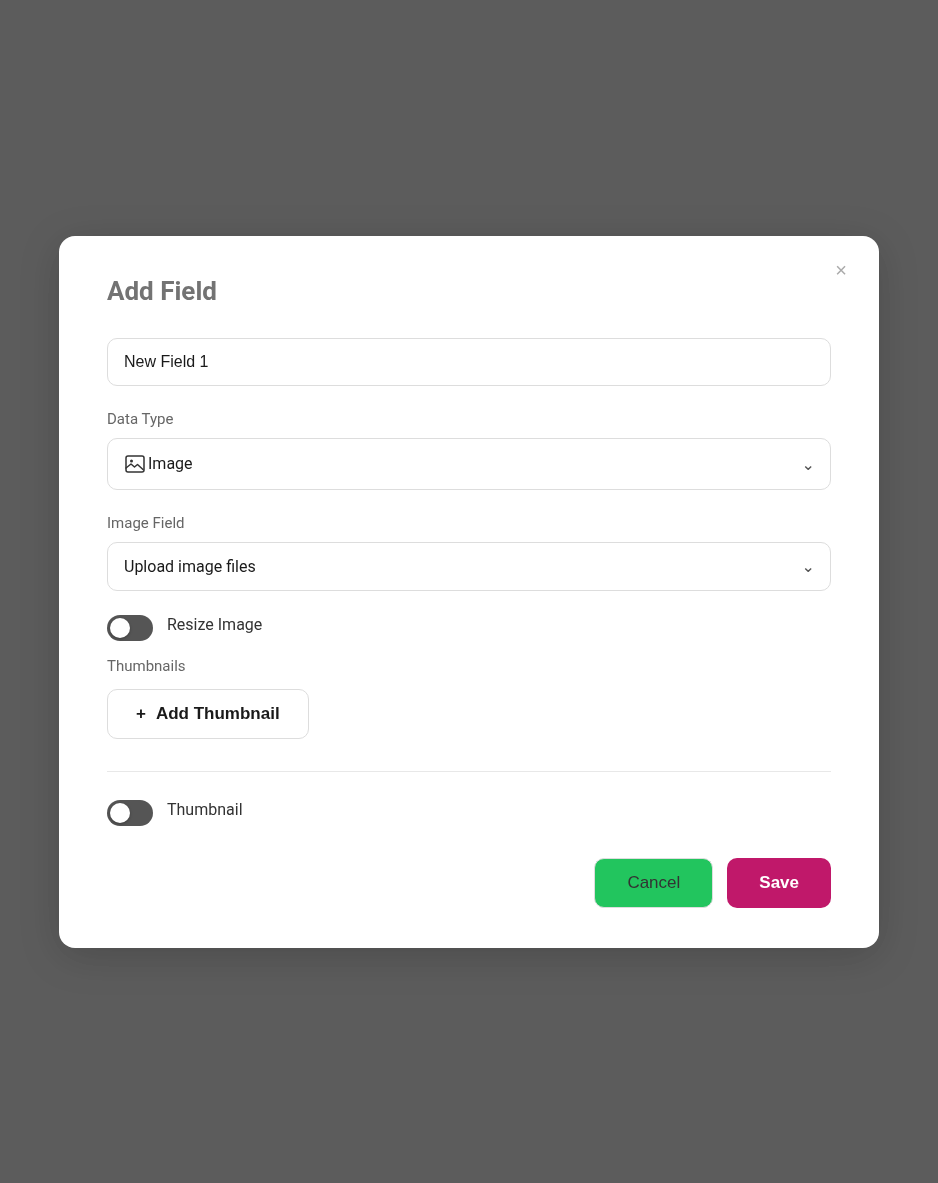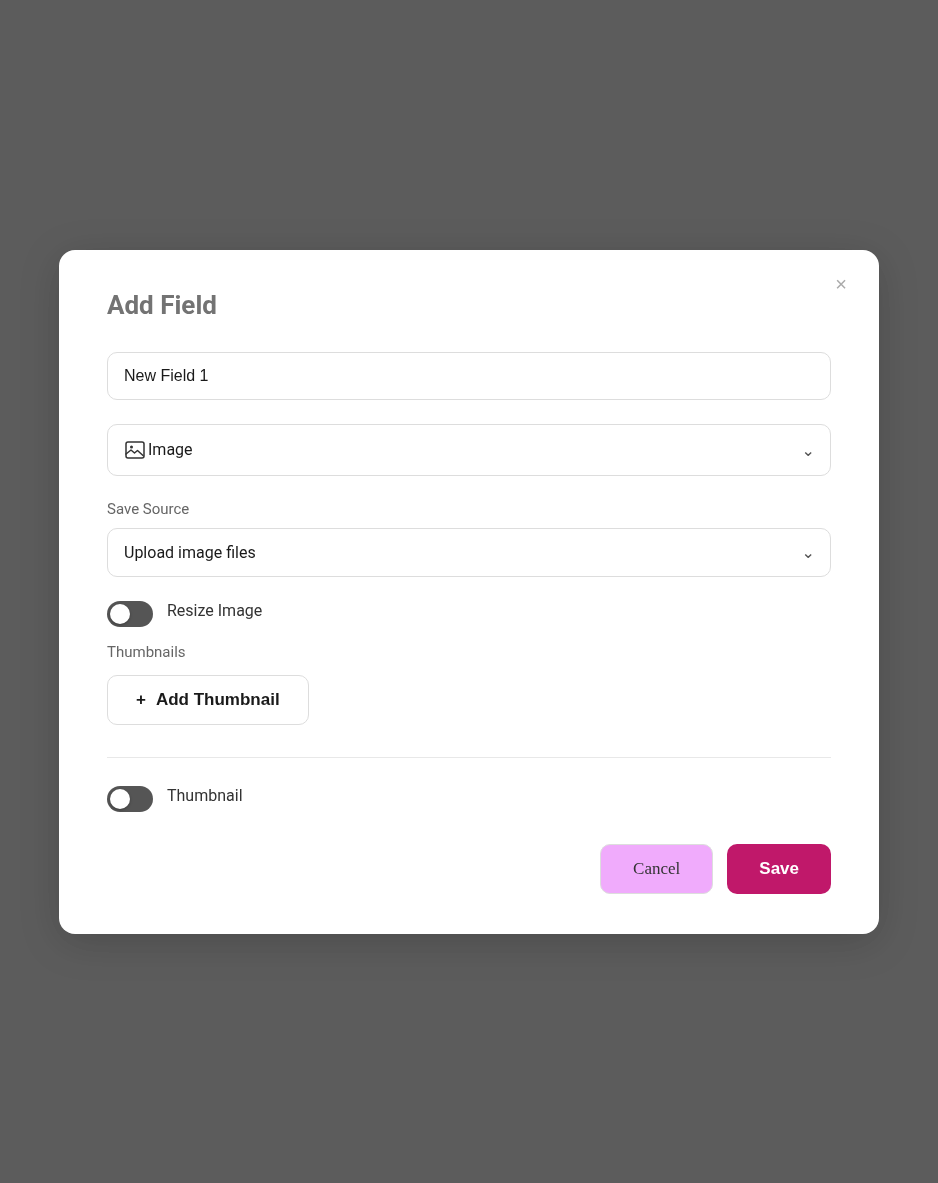--- a/index.html
+++ b/index.html
@@ -192,26 +192,25 @@
       display: flex;
       justify-content: flex-end;
       gap: 14px;
       margin-top: 32px;
     }
 
     .cancel-btn {
       padding: 14px 32px;
       border: 1.5px solid #ddd;
       border-radius: 10px;
-      background: #f0abfc;
+      background: #22c55e;
       font-size: 17px;
       font-weight: 500;
       color: #333;
       cursor: pointer;
-      font-family: Liberation Serif, serif;
     }
 
     .save-btn {
       padding: 14px 32px;
       border: none;
       border-radius: 10px;
       background: #c0186a;
       font-size: 17px;
       font-weight: 600;
       color: #fff;
@@ -226,37 +225,38 @@
 
     <button class="close-btn">×</button>
 
     <h2 class="modal-title">Add Field</h2>
 
     <div class="field-group">
       <input class="text-input" type="text" value="New Field 1" style="">
     </div>
 
     <div class="field-group">
+      <label class="field-label">Data Type</label>
       <div class="select-wrapper">
         <div class="select-display">
           <span class="image-icon">
             <svg width="20" height="18" viewBox="0 0 20 18" fill="none" xmlns="http://www.w3.org/2000/svg">
               <rect x="1" y="1" width="18" height="16" rx="2" stroke="#333" stroke-width="1.5"></rect>
               <circle cx="6.5" cy="6" r="1.5" fill="#333"></circle>
               <path d="M1 13l5-4 3.5 3 3-2.5 5.5 5" stroke="#333" stroke-width="1.5" stroke-linecap="round" stroke-linejoin="round"></path>
             </svg>
           </span>
           <span>Image</span>
           <span class="chevron">⌄</span>
         </div>
       </div>
     </div>
 
     <div class="field-group">
-      <label class="field-label">Save Source</label>
+      <label class="field-label">Image Field</label>
       <div class="select-wrapper">
         <div class="select-display">
           <span>Upload image files</span>
           <span class="chevron">⌄</span>
         </div>
       </div>
     </div>
 
     <div class="toggle-row">
       <label class="toggle">

